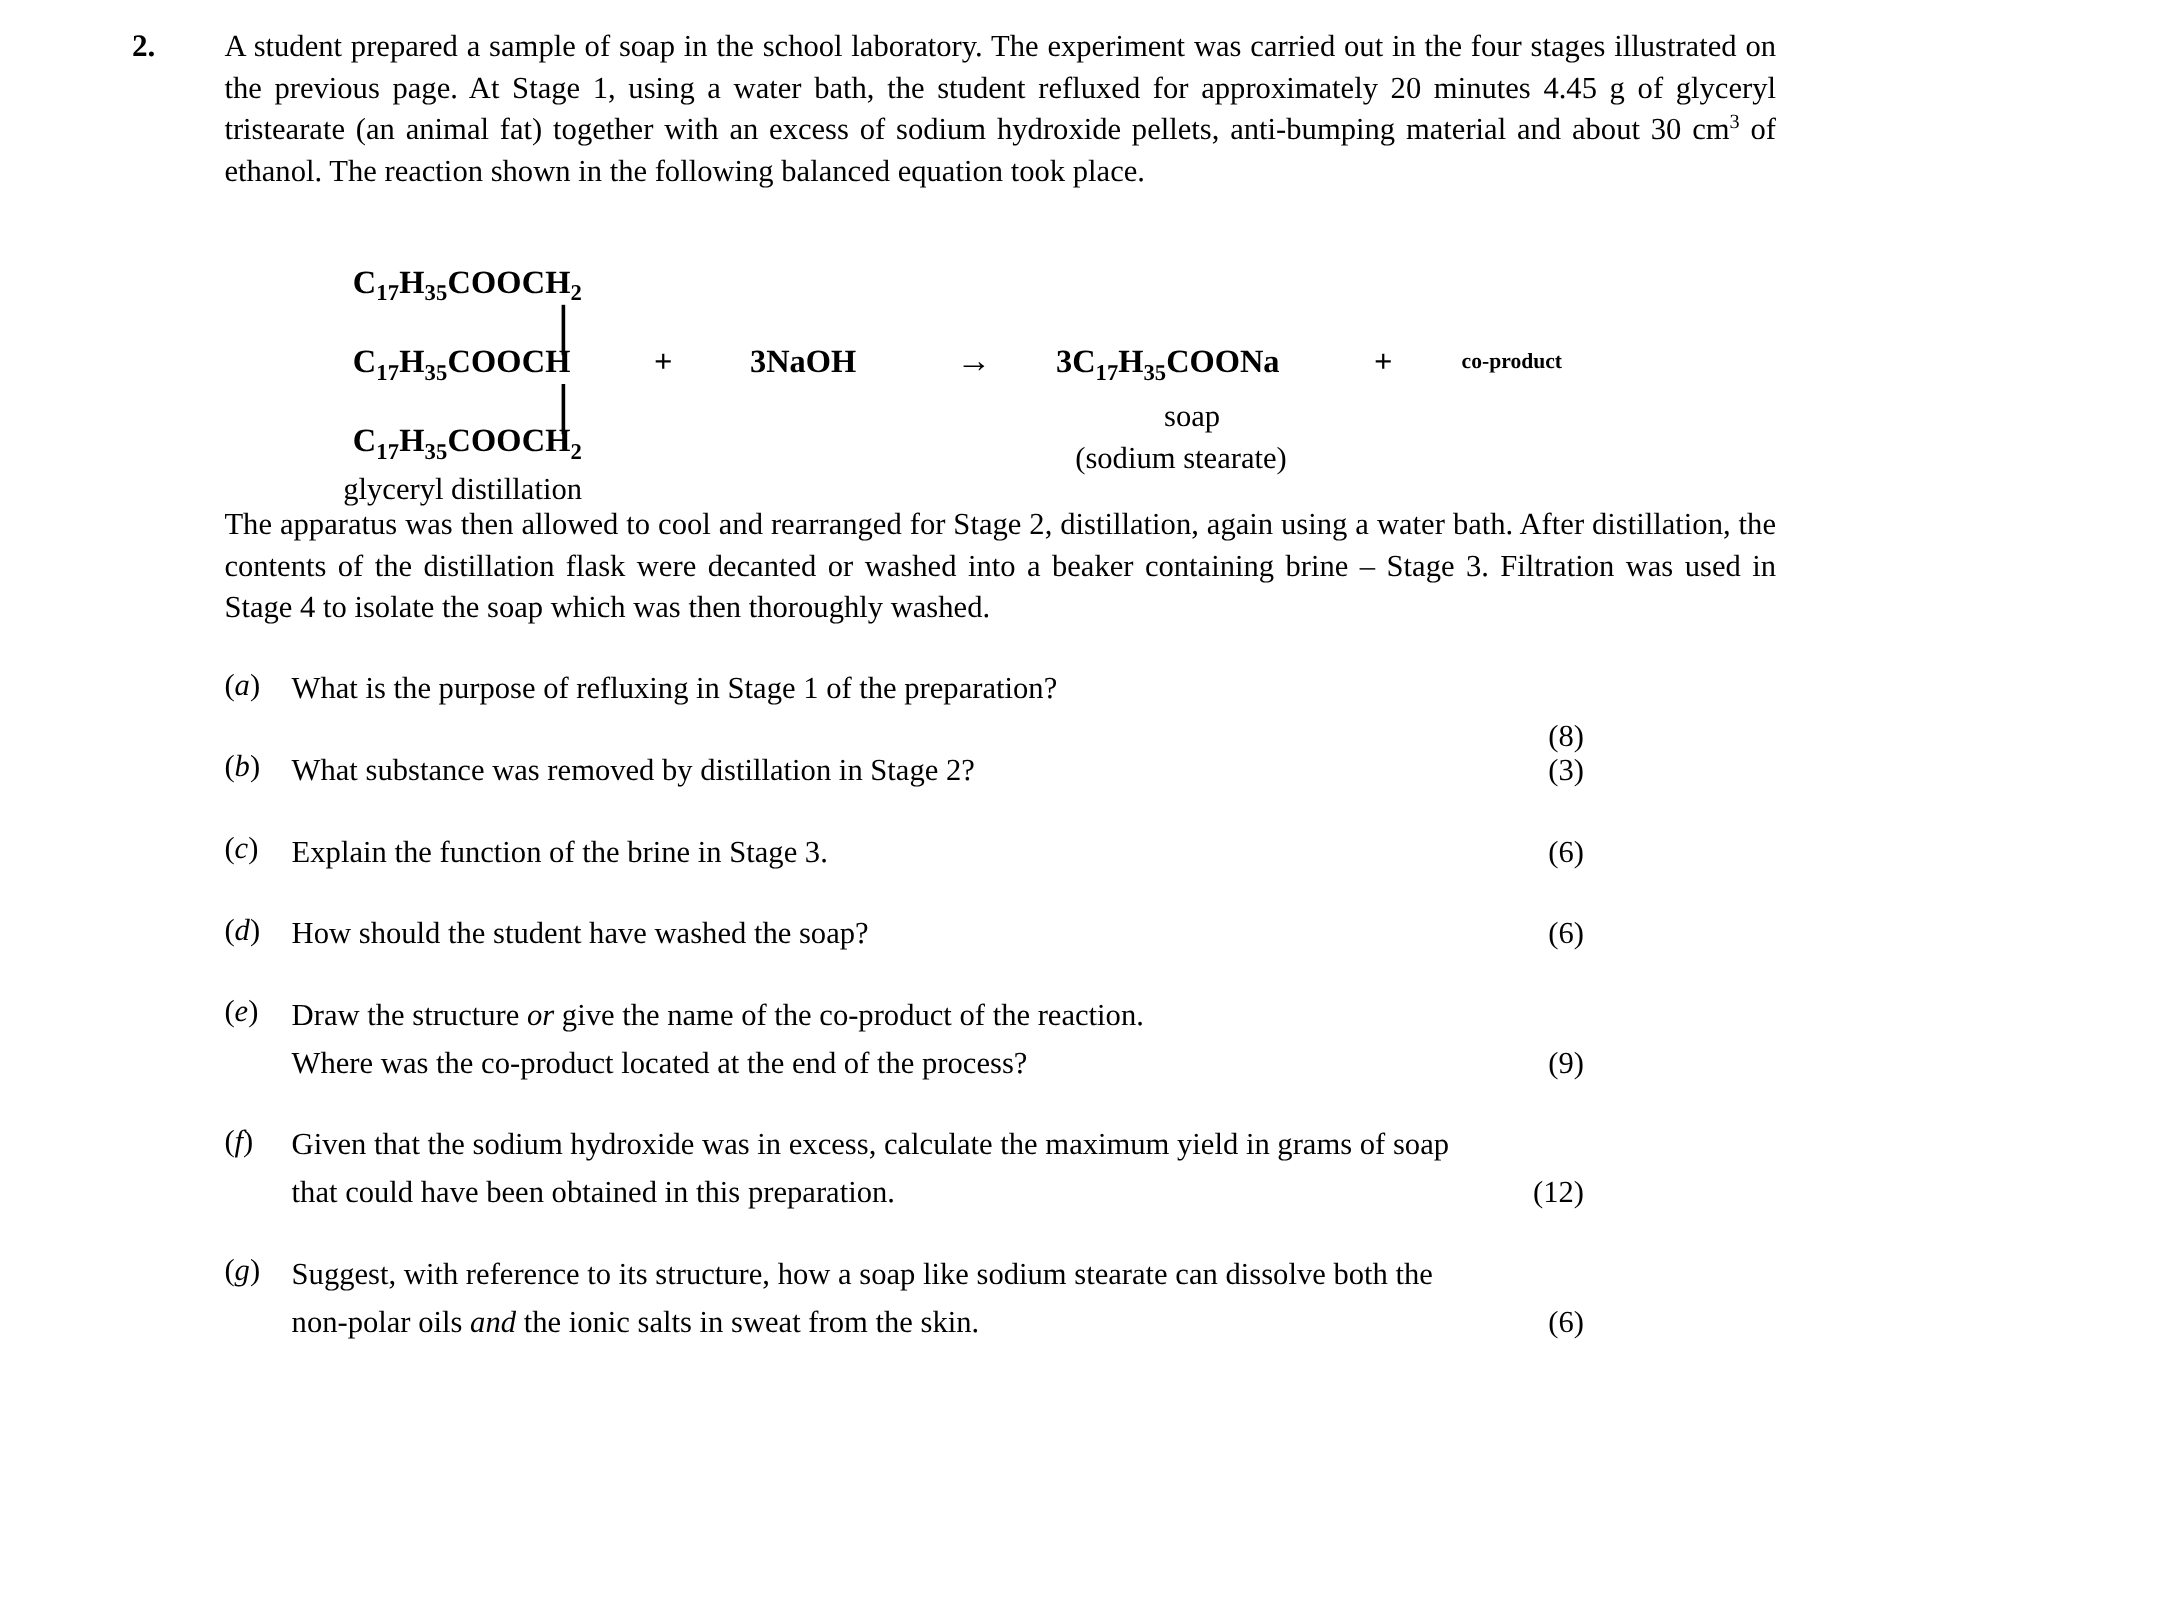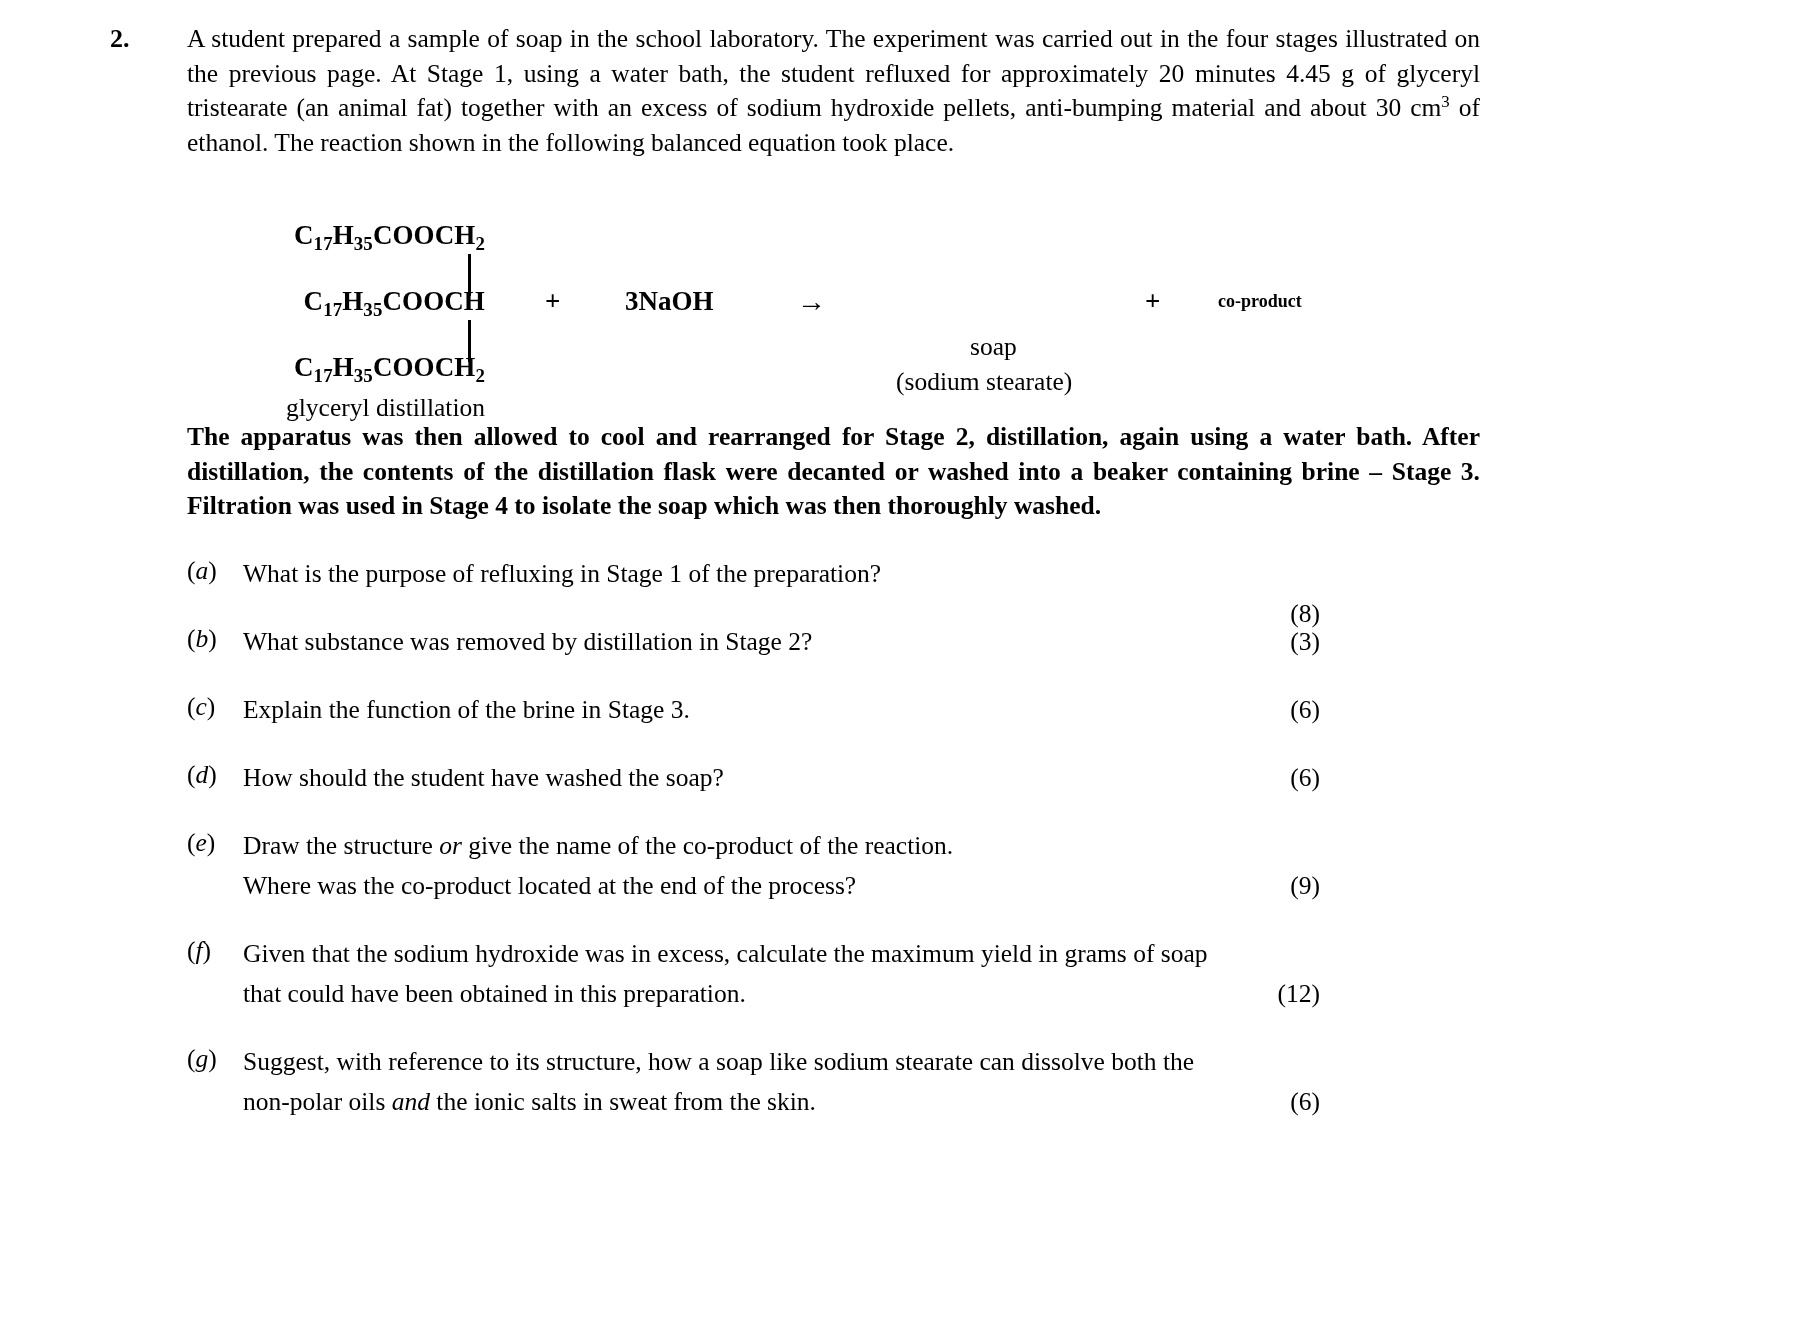--- a/index.html
+++ b/index.html
@@ -55,21 +55,20 @@
     font-size: 0.66em;
     vertical-align: super;
     line-height: 0;
   }
 
   
   .equation {
     position: relative;
     margin-top: 42px;
     height: 218px;
-    text-align: right;
   }
   .eq-left {
     position: absolute;
     left: 107px;
     top: 0;
     font-weight: bold;
     font-size: 27px;
     line-height: 66px;
     letter-spacing: 0.1px;
     white-space: nowrap;
@@ -160,21 +159,20 @@
     left: 99px;
     top: 189px;
     font-size: 25.5px;
     line-height: 34px;
     white-space: nowrap;
   }
 
   
   .mid-para {
     margin-top: 46px;
-    font-weight: bold;
   }
 
   
   .items {
     margin-top: 30px;
   }
   .item {
     position: relative;
     margin-top: 28px;
     min-height: 34px;
@@ -234,20 +232,21 @@
           <span class="bond bond-1" style="left:174px"></span>
           <span class="bond bond-2" style="left:174px"></span>
         </div>
 
         <div class="eq-plus1">+</div>
 
         <div class="eq-naoh">3NaOH</div>
 
         <div class="eq-arrow">→</div>
 
+        <div class="eq-soap">3C<sub class="sb">17</sub>H<sub class="sb">35</sub>COONa</div>
 
         <div class="eq-plus2">+</div>
 
         <div class="eq-coproduct">co-product</div>
 
         <div class="cap-soap">soap</div>
         <div class="cap-sodium">(sodium stearate)</div>
         <div class="cap-glyceryl">glyceryl distillation</div>
       </div>
 

